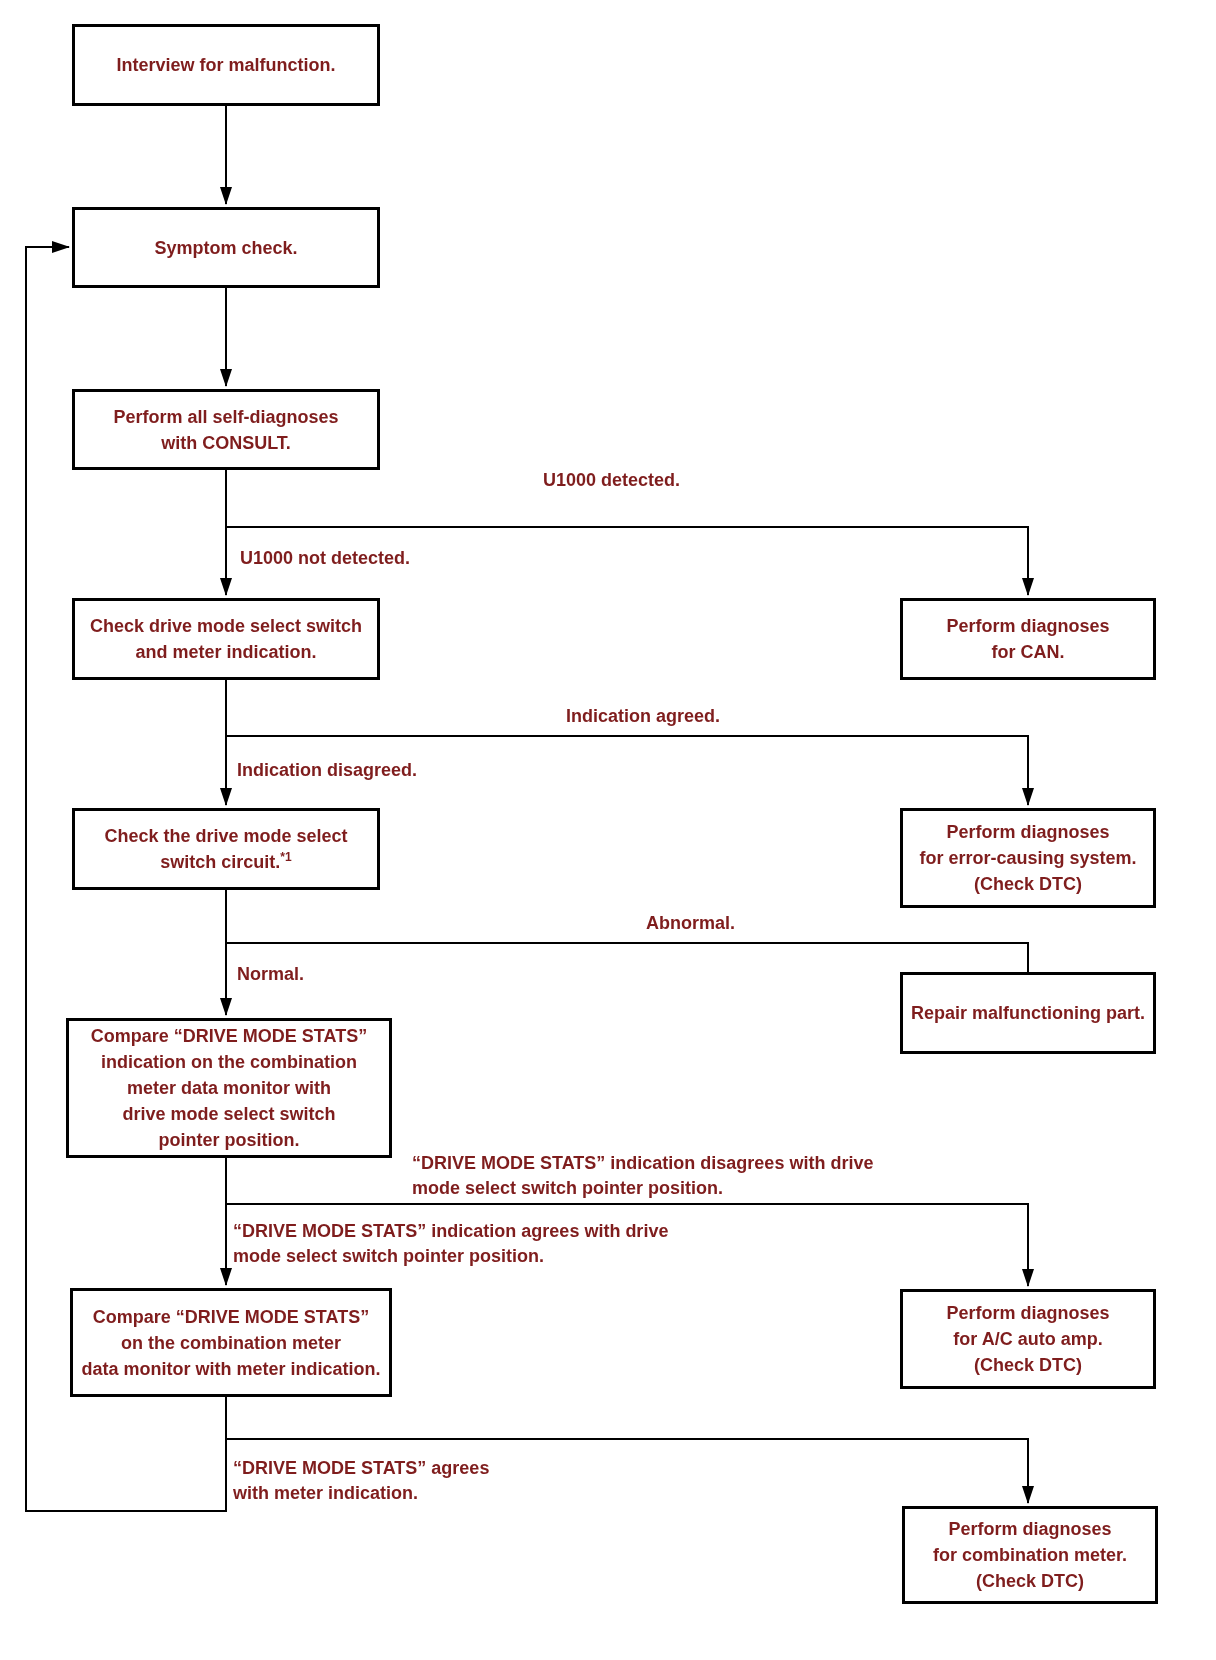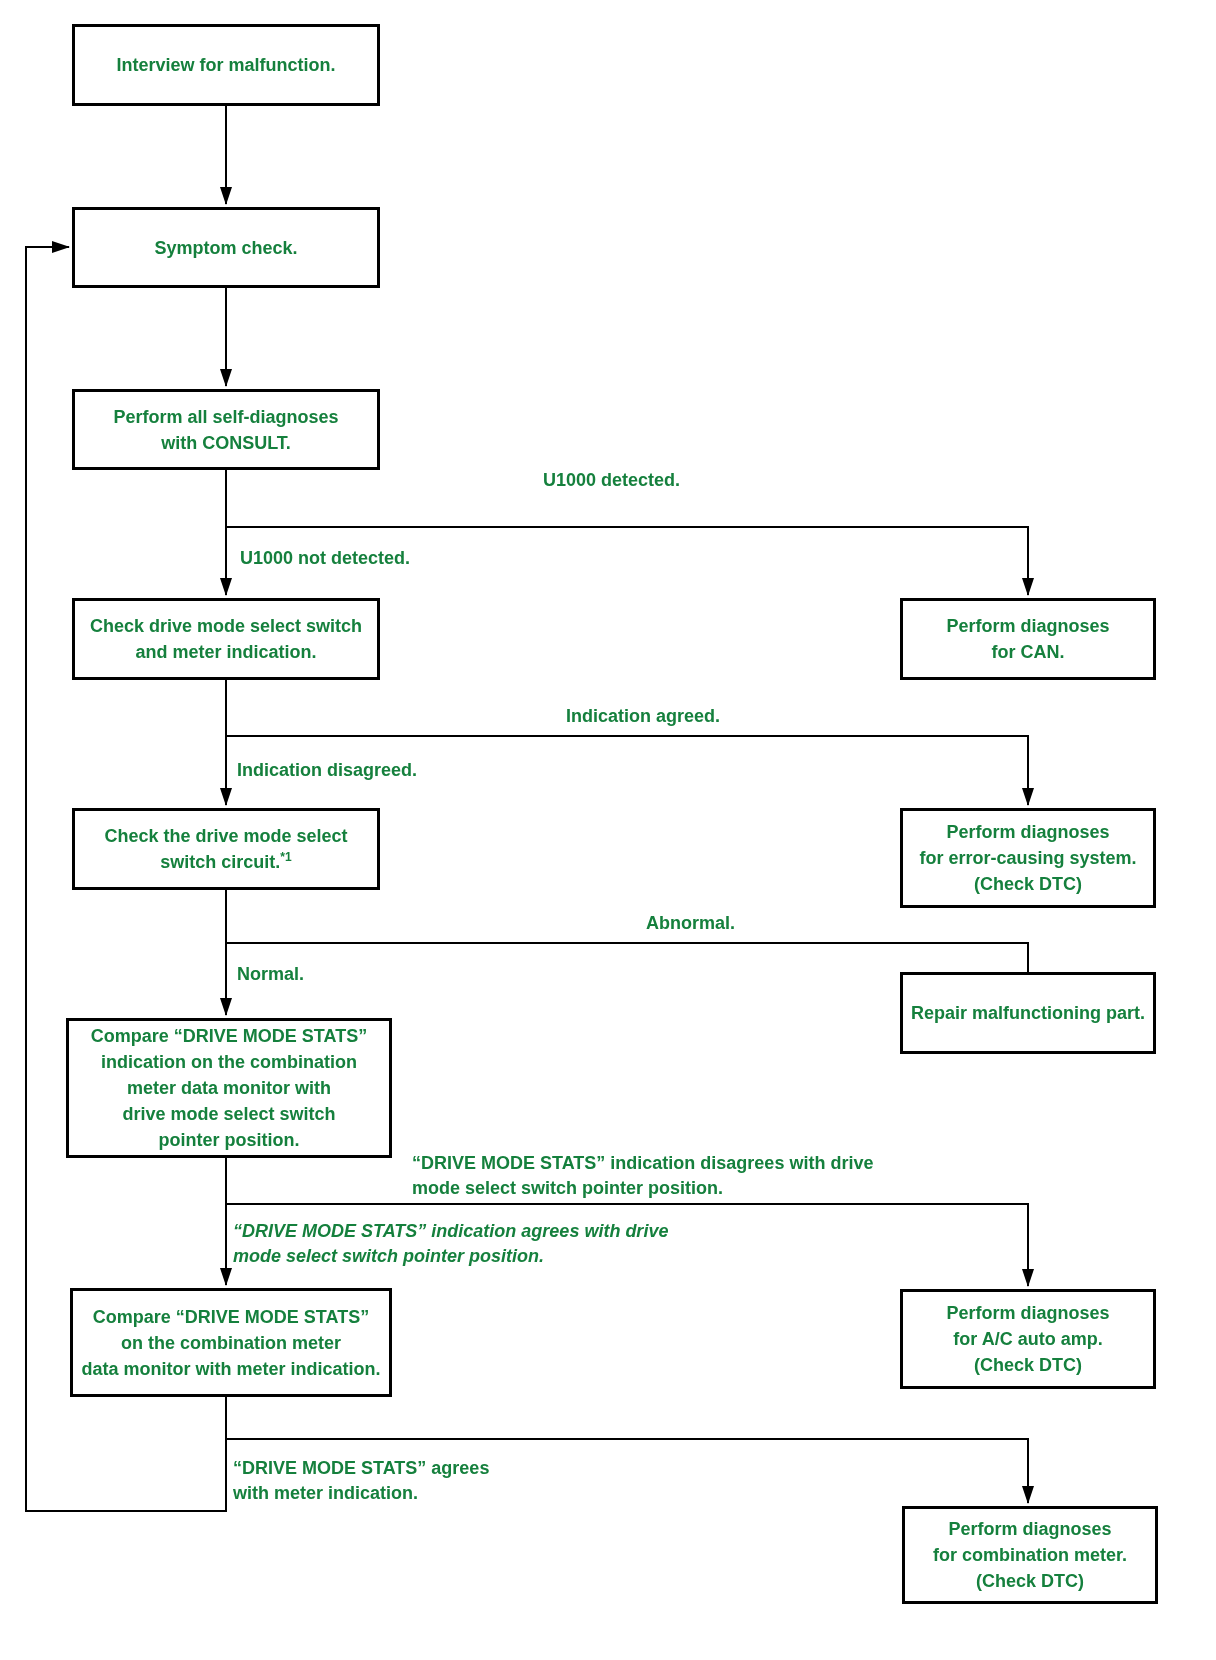--- a/index.html
+++ b/index.html
@@ -2,21 +2,21 @@
 <html><head>
 <meta charset="utf-8">
 <style>
   html, body { margin: 0; padding: 0; background: #ffffff; }
   .canvas {
     position: relative;
     width: 1216px;
     height: 1608px;
     background: #ffffff;
     font-family: "Liberation Sans", sans-serif;
-    color: #15803d;
+    color: #7f1d1d;
     overflow: hidden;
   }
   .edges-svg {
     position: absolute;
     left: 0; top: 0;
     width: 1216px; height: 1660px;
     pointer-events: none;
   }
   .node {
     position: absolute;
@@ -145,20 +145,20 @@
 
   <div class="elabel" style="left:237px; top:758px;">Indication disagreed.</div>
 
   <div class="elabel" style="left:600px; top:911px;margin-left:46px;">Abnormal.</div>
 
   <div class="elabel" style="left:237px; top:962px;">Normal.</div>
 
   <div class="elabel" style="left:412px; top:1151px;">“DRIVE MODE STATS” indication disagrees with drive
 mode select switch pointer position.</div>
 
-  <div class="elabel" style="left:233px; top:1219px;font-style:italic;">“DRIVE MODE STATS” indication agrees with drive
+  <div class="elabel" style="left:233px; top:1219px;">“DRIVE MODE STATS” indication agrees with drive
 mode select switch pointer position.</div>
 
 
   <div class="elabel" style="left:233px; top:1456px;">“DRIVE MODE STATS” agrees
 with meter indication.</div>
 
 </div>
 
 </body></html>

